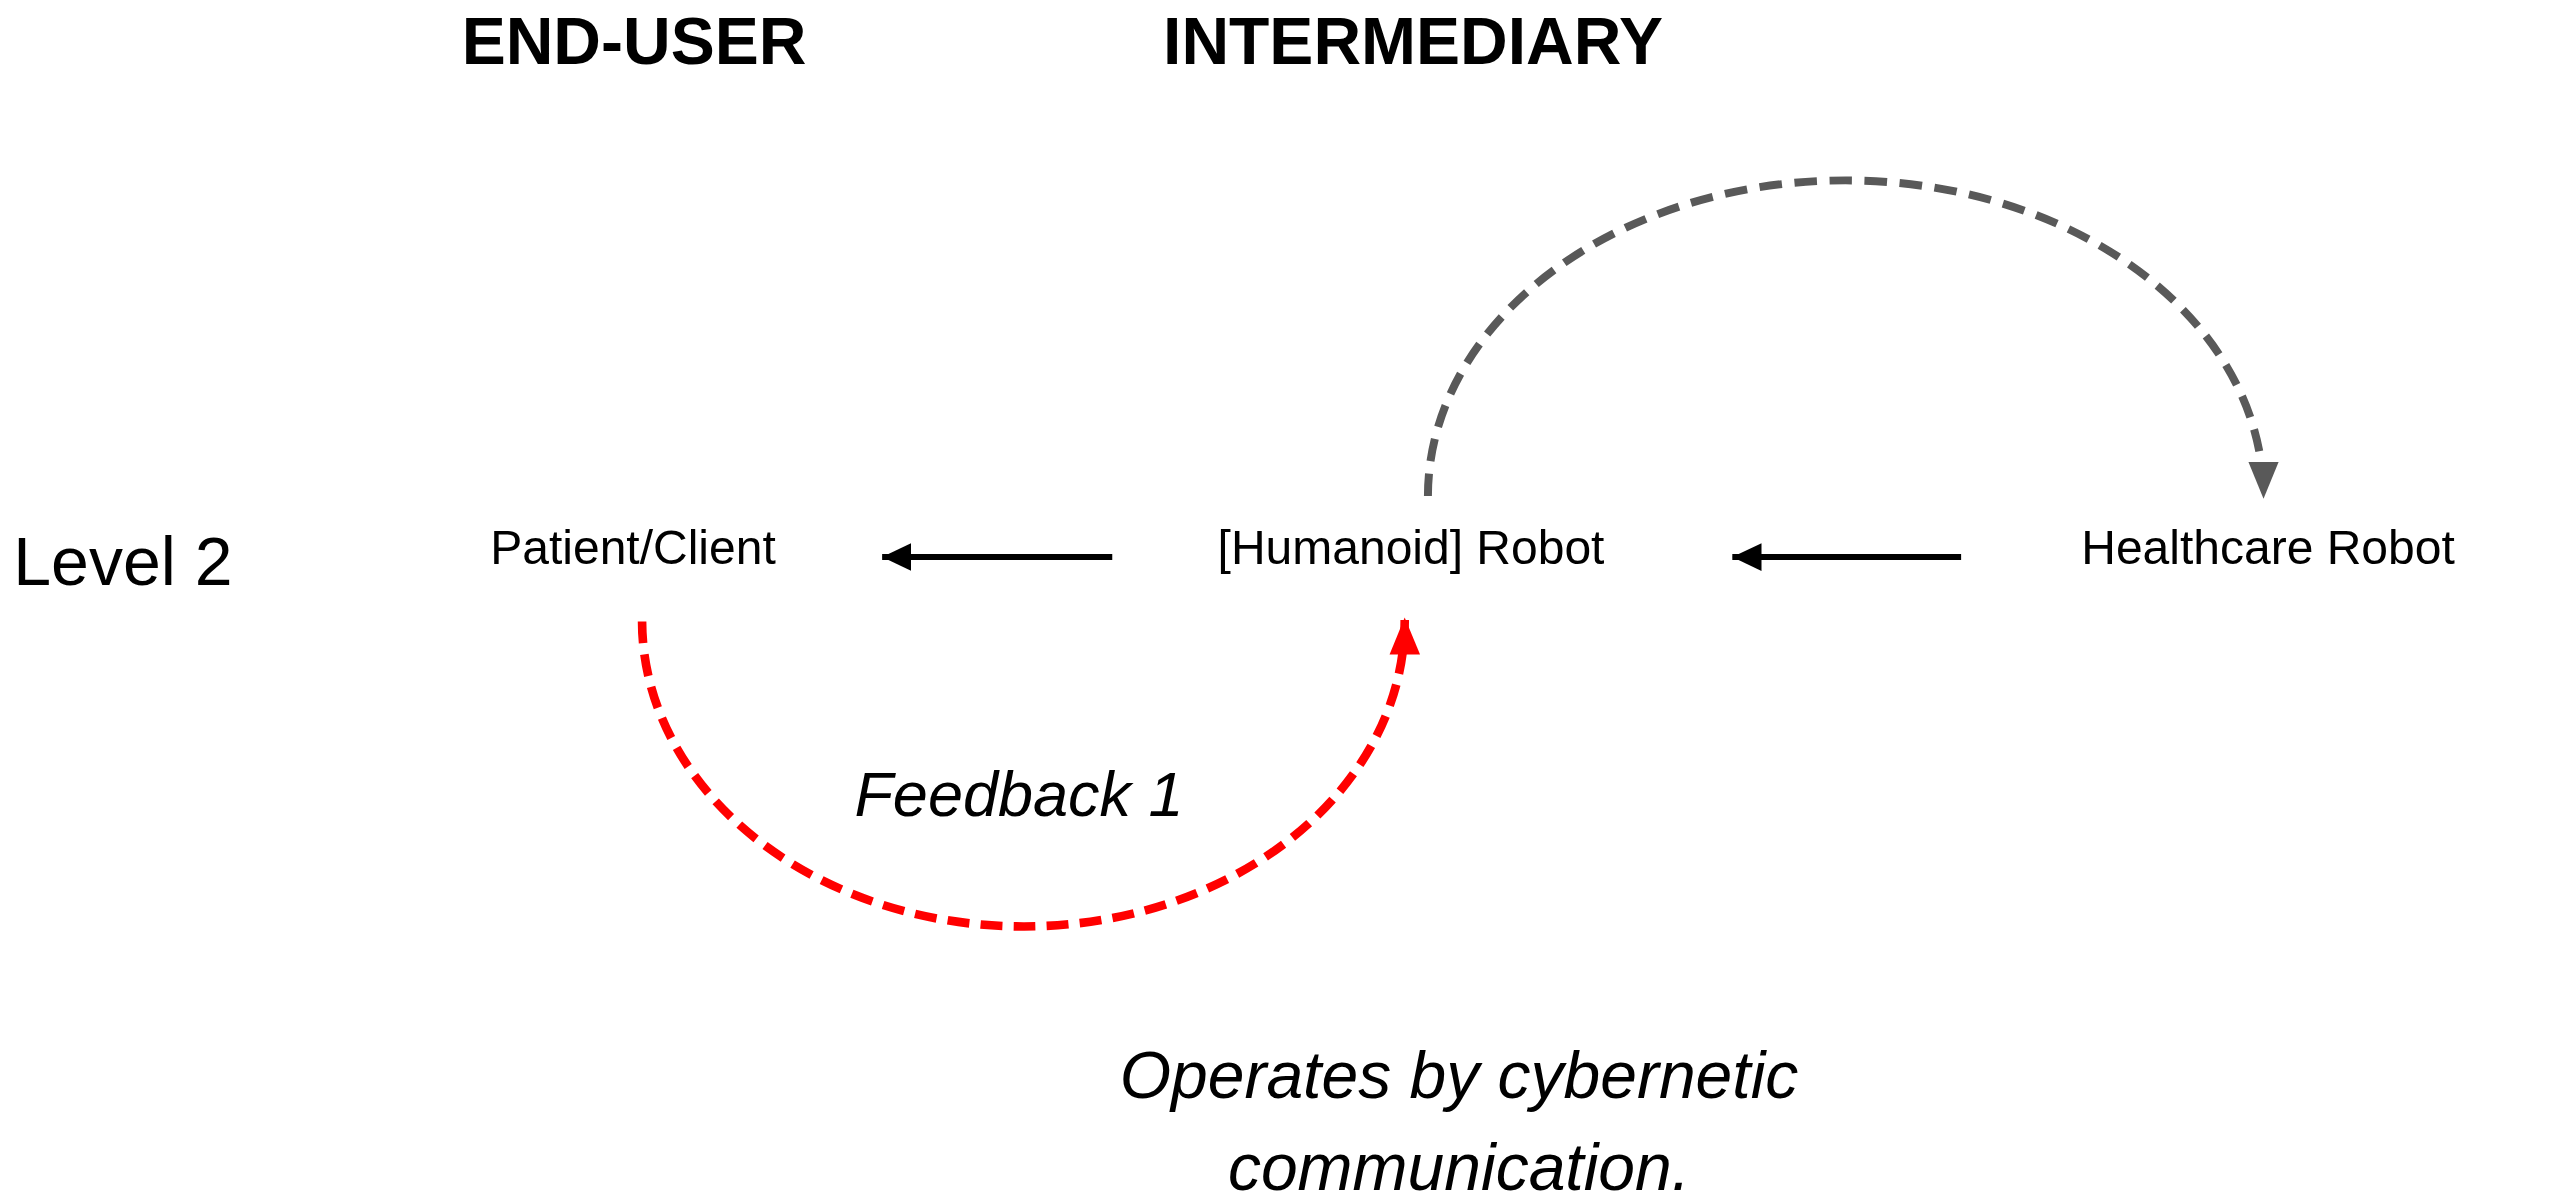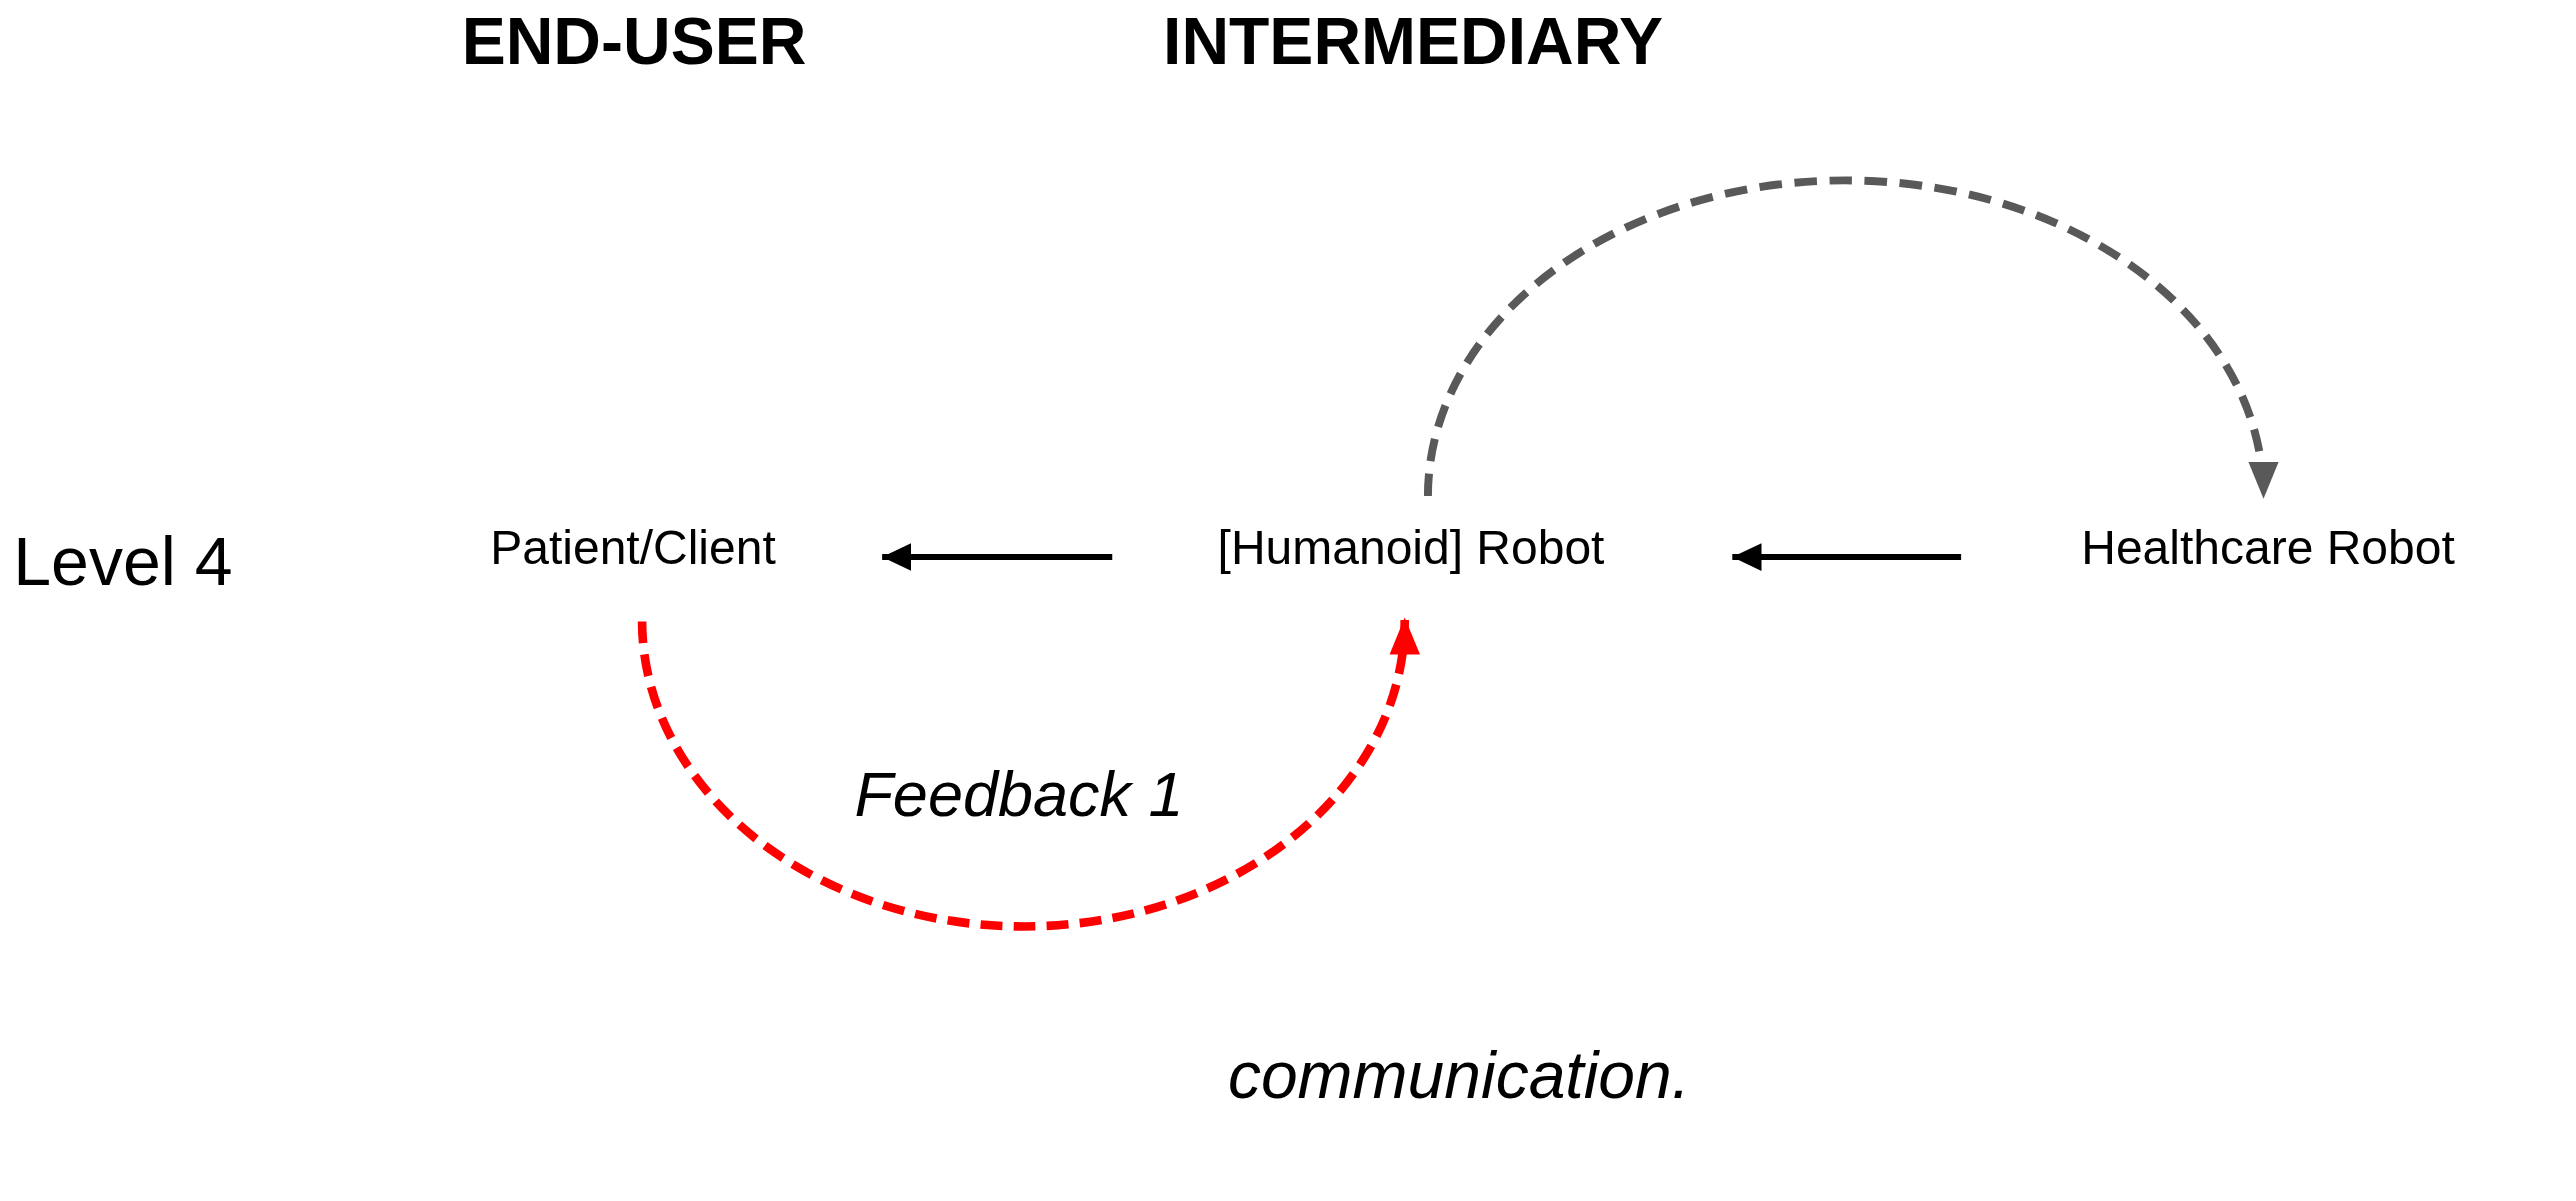--- a/index.html
+++ b/index.html
@@ -76,26 +76,27 @@
 
     <line class="solid-arrow" x1="1677" y1="840" x2="1330" y2="840" marker-end="url(#mBlack)"></line>
 
     <line class="solid-arrow" x1="2957" y1="840" x2="2612" y2="840" marker-end="url(#mBlack)"></line>
 
     <path class="arc-fb2" d="M 2153 748 A 630 476 0 0 1 3413 748" marker-end="url(#mGray)"></path>
 
     <path class="arc-fb1" d="M 968 937 A 575 461 0 0 0 2118 935" marker-end="url(#mRed)"></path>
   </svg>
 
-  <div class="abs row-label">Level 4</div>
+  <div class="abs row-label">Level 2</div>
 
   <div class="abs node-label" style="left:633px;">Patient/Client</div>
   <div class="abs node-label" style="left:1411px;">[Humanoid] Robot</div>
   <div class="abs node-label" style="left:2268px;">Healthcare Robot</div>
 
   <div class="abs fb-label fb1-label">Feedback 1</div>
 
   <div class="abs caption">
+    <div>Operates by cybernetic</div>
     <div>communication.</div>
   </div>
 
 </div>
 
 
 </body></html>

